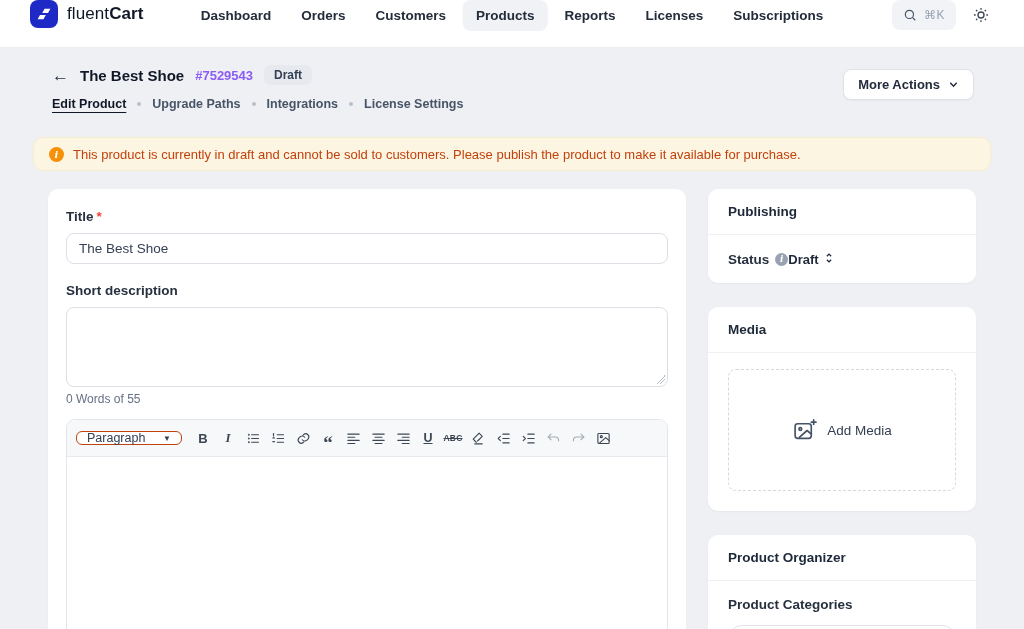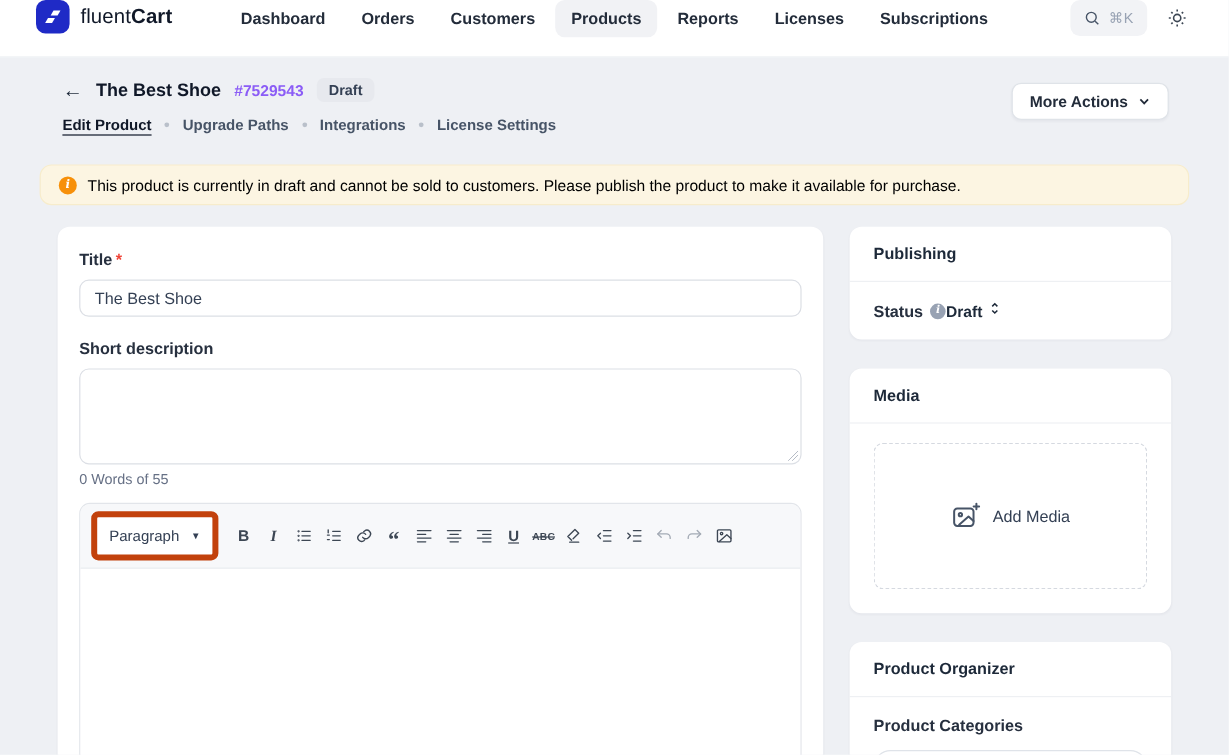--- a/index.html
+++ b/index.html
@@ -43,21 +43,21 @@
                   display:flex; align-items:center; gap:8px; padding:0 14px; font-size:13px; font-weight:600;
                   color:#232c3a; cursor:pointer; box-shadow:0 1px 2px rgba(16,24,40,.04); }
   .more-actions svg { width:11px; height:11px; stroke:#232c3a; }
 
   
   .banner { margin:26px 1px 0; background:#fcf5e2; border:1px solid #f7eccb; border-radius:10px;
             display:flex; align-items:center; gap:9px; padding:8px 15px; min-height:34px; }
   .info-dot { width:15px; height:15px; border-radius:50%; background:#f79009; color:#fff; font-size:10px;
               font-weight:700; display:flex; align-items:center; justify-content:center; flex:0 0 auto;
               font-family:"DejaVu Serif",serif; font-style:italic; }
-  .banner-text { font-size:13px; color:#000000; }
+  .banner-text { font-size:13px; color:#c2410c; }
 
   
   .grid { margin:18px 16px 0; display:flex; gap:22px; align-items:flex-start; }
   .card { background:#fff; border-radius:10px; box-shadow:0 1px 2px rgba(16,24,40,.04); }
   .main-card { flex:1 1 auto; padding:20px 18px 24px; min-height:560px; }
   .side-col { width:268px; flex:0 0 268px; display:flex; flex-direction:column; gap:24px; }
 
   
   .field-label { font-size:13.5px; font-weight:600; color:#27303f; }
   .req { color:#f04438; margin-left:3px; }
@@ -77,21 +77,21 @@
   .eye-btn { width:30px; height:30px; border-radius:50%; border:1px solid #e2e5ea; background:#fff;
              display:flex; align-items:center; justify-content:center; cursor:pointer; }
   .eye-btn svg { width:15px; height:15px; stroke:#475467; }
   .seg { background:#f0f1f4; border-radius:8px; padding:3px; display:flex; align-items:center; }
   .seg-opt { font-size:12.5px; font-weight:600; padding:5px 13px; border-radius:6px; cursor:pointer; color:#667085; }
   .seg-opt.active { background:#fff; color:#1d2939; box-shadow:0 1px 2px rgba(16,24,40,.1); }
 
   
   .editor { margin-top:13px; border:1px solid #e2e5ea; border-radius:9px; overflow:hidden; }
   .toolbar { background:#f7f8fa; border-bottom:1px solid #e7eaee; padding:6px 9px; display:flex; align-items:center; gap:1px; }
-  .para-select { background:#fff; border:5px solid #c2410c; border-radius:6px; height:41px; width:106px;
+  .para-select { background:#fff; border:1px solid #c2410c; border-radius:6px; height:14px; width:106px;
                  display:flex; align-items:center; justify-content:space-between; padding:0 10px; cursor:pointer; margin-right:8px; }
   .para-select .pl { font-size:12.5px; color:#344054; }
   .para-caret { font-size:8px; color:#344054; }
   .tb { width:24px; height:24px; border-radius:5px; display:flex; align-items:center; justify-content:center;
         cursor:pointer; color:#3d4754; flex:0 0 auto; }
   .tb svg { width:15px; height:15px; stroke:currentColor; fill:none; stroke-width:1.8; stroke-linecap:round; stroke-linejoin:round; }
   .tb.muted { color:#a4abb5; }
   .tb .tg { font-size:13px; font-weight:700; line-height:1; }
   .tb .tgi { font-size:13px; font-style:italic; font-family:"Liberation Serif","DejaVu Serif",serif; font-weight:600; }
   .tb .tgu { font-size:12.5px; font-weight:600; text-decoration:underline; }

